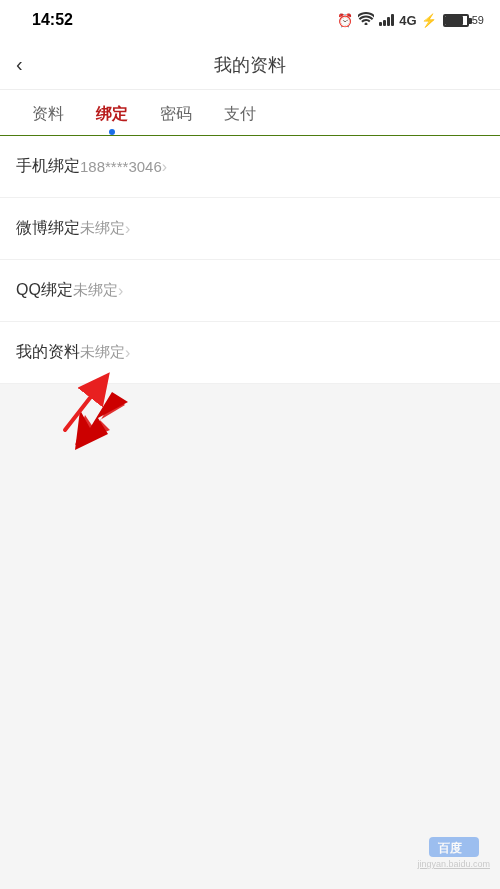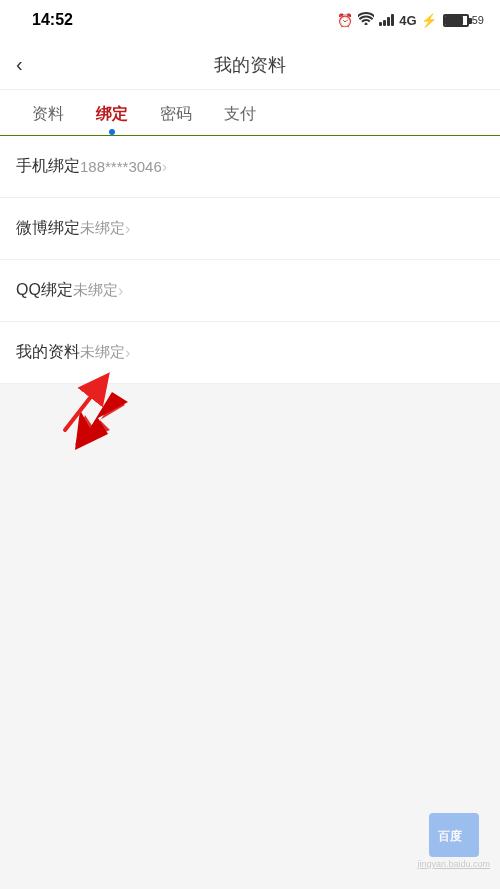--- a/index.html
+++ b/index.html
@@ -140,21 +140,21 @@
       position: absolute;
       bottom: 20px;
       right: 10px;
       opacity: 0.4;
       display: flex;
       flex-direction: column;
       align-items: center;
     }
     .watermark-logo {
       width: 50px;
-      height: 44px;
+      height: 20px;
       background: #1a6ee8;
       border-radius: 4px;
       display: flex;
       align-items: center;
       justify-content: center;
     }
     .watermark-text {
       font-size: 9px;
       color: #888;
       margin-top: 2px;

